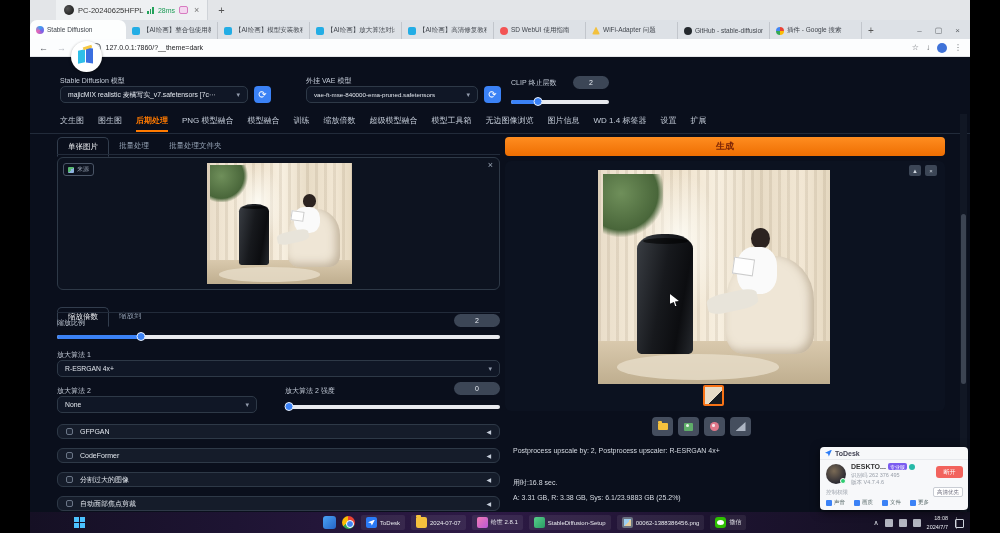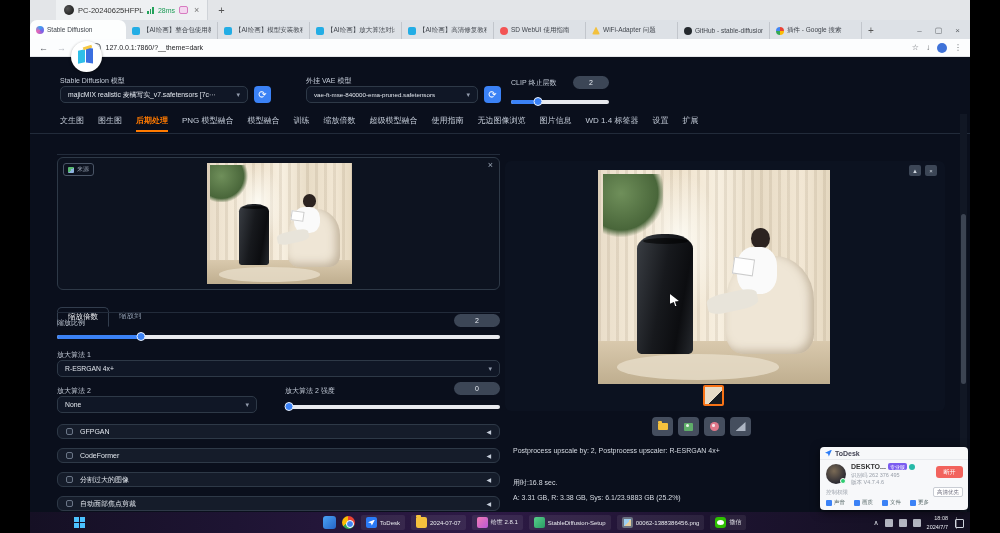--- a/index.html
+++ b/index.html
@@ -285,30 +285,35 @@
 
       <div class="navtabs">
         <span>文生图</span>
         <span>图生图</span>
         <span class="on">后期处理</span>
         <span>PNG 模型融合</span>
         <span>模型融合</span>
         <span>训练</span>
         <span>缩放倍数</span>
         <span>超级模型融合</span>
-        <span>使用指南</span>
+        <span>模型工具箱</span>
         <span>无边图像浏览</span>
         <span>图片信息</span>
         <span>WD 1.4 标签器</span>
         <span>设置</span>
         <span>扩展</span>
       </div>
       <div class="app-div"></div>
 
       <div class="leftcol">
+        <div class="subtabs">
+          <span class="on">单张图片</span>
+          <span>批量处理</span>
+          <span>批量处理文件夹</span>
+        </div>
         <div class="subline" style="top:17px"></div>
 
         <div class="dropzone">
           <div class="chip">
             <span class="mini-img"></span>
             <span>来源</span>
           </div>
           <span class="zone-close">×</span>
           <div class="scene" style="left:149px;top:5px;width:145px;height:121px">
             <div class="stripes"></div>
@@ -374,20 +379,21 @@
           <span class="arrow">◀</span>
         </div>
         <div class="acc" style="top:359px">
           <span class="cbx"></span>
           <span class="alabel">自动面部焦点剪裁</span>
           <span class="arrow">◀</span>
         </div>
       </div>
 
       <div class="rightcol">
+        <div class="gen-btn">生成</div>
 
         <div class="result-zone">
           <div class="mini-btn" style="right:24px">▲</div>
           <div class="mini-btn" style="right:8px">×</div>
           <div class="scene" style="left:93px;top:9px;width:232px;height:214px">
             <div class="stripes"></div>
               <div class="glow"></div>
               <div class="plant"></div>
             <div class="floor"></div>
               <div class="rug"></div>

